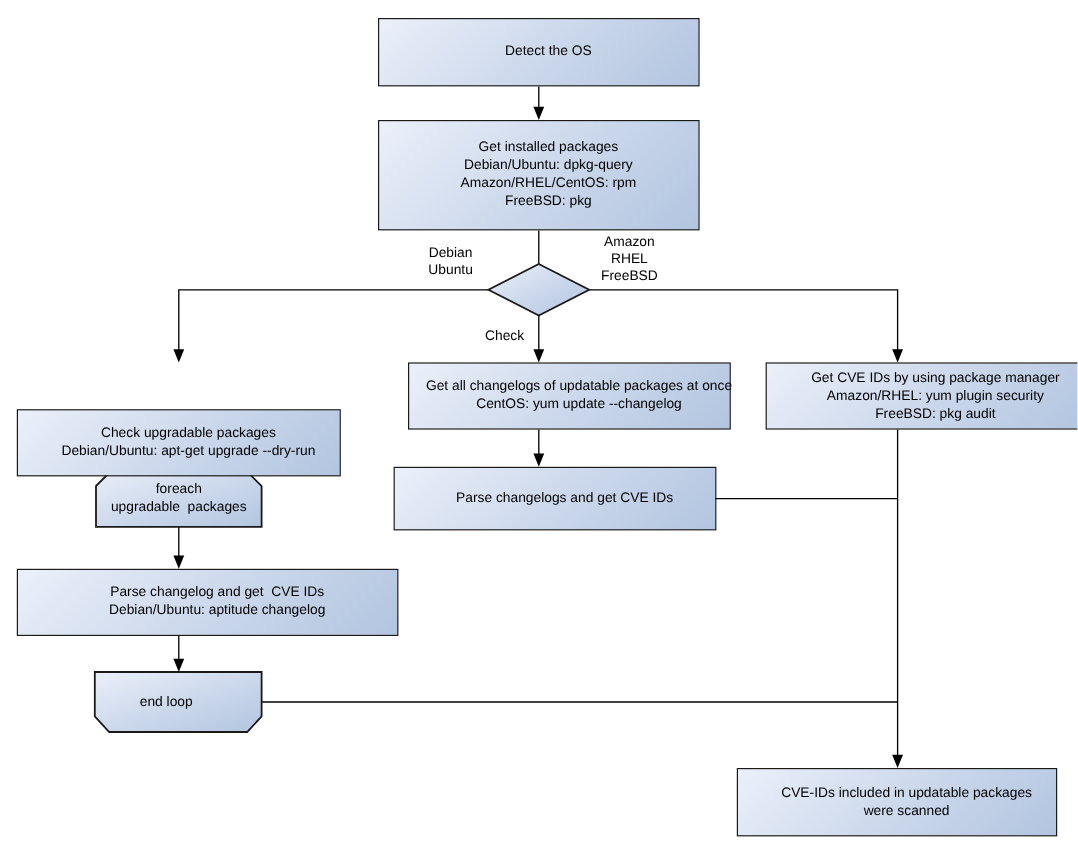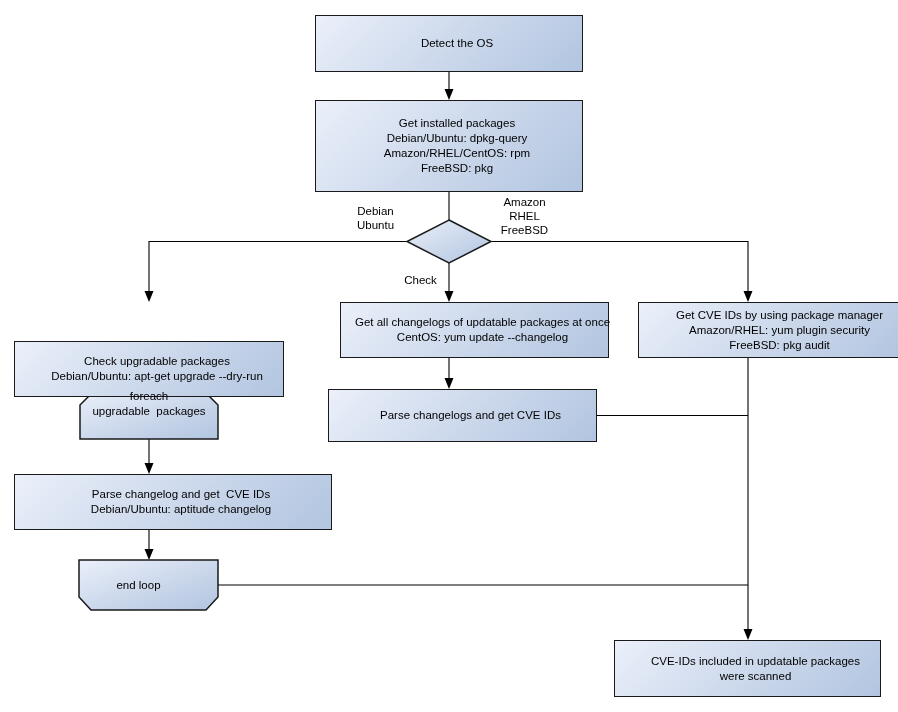--- a/index.html
+++ b/index.html
@@ -137,21 +137,21 @@
 
   <div class="node" style="left:328px; top:389px; width:269px; height:53px;">Parse changelogs and get CVE IDs</div>
 
   <div class="node" style="left:638px; top:302px; width:267px; height:56px;">Get CVE IDs by using package manager
 Amazon/RHEL: yum plugin security
 FreeBSD: pkg audit</div>
 
   <div class="node" style="left:614px; top:640px; width:267px; height:57px;text-align:center;">CVE-IDs included in updatable packages
 were scanned</div>
 
-  <div class="shape-label" style="left:80px; top:380px; width:138px; height:47px;">foreach
+  <div class="shape-label" style="left:80px; top:392px; width:138px; height:47px;">foreach
 upgradable  packages</div>
 
   <div class="shape-label" style="left:79px; top:560px; width:119px; height:50px;">end loop</div>
 
   <div class="edge-label" style="left:338px; top:204px; width:75px;">Debian
 Ubuntu</div>
 
   <div class="edge-label" style="left:487px; top:195px; width:75px;">Amazon
 RHEL
 FreeBSD</div>

